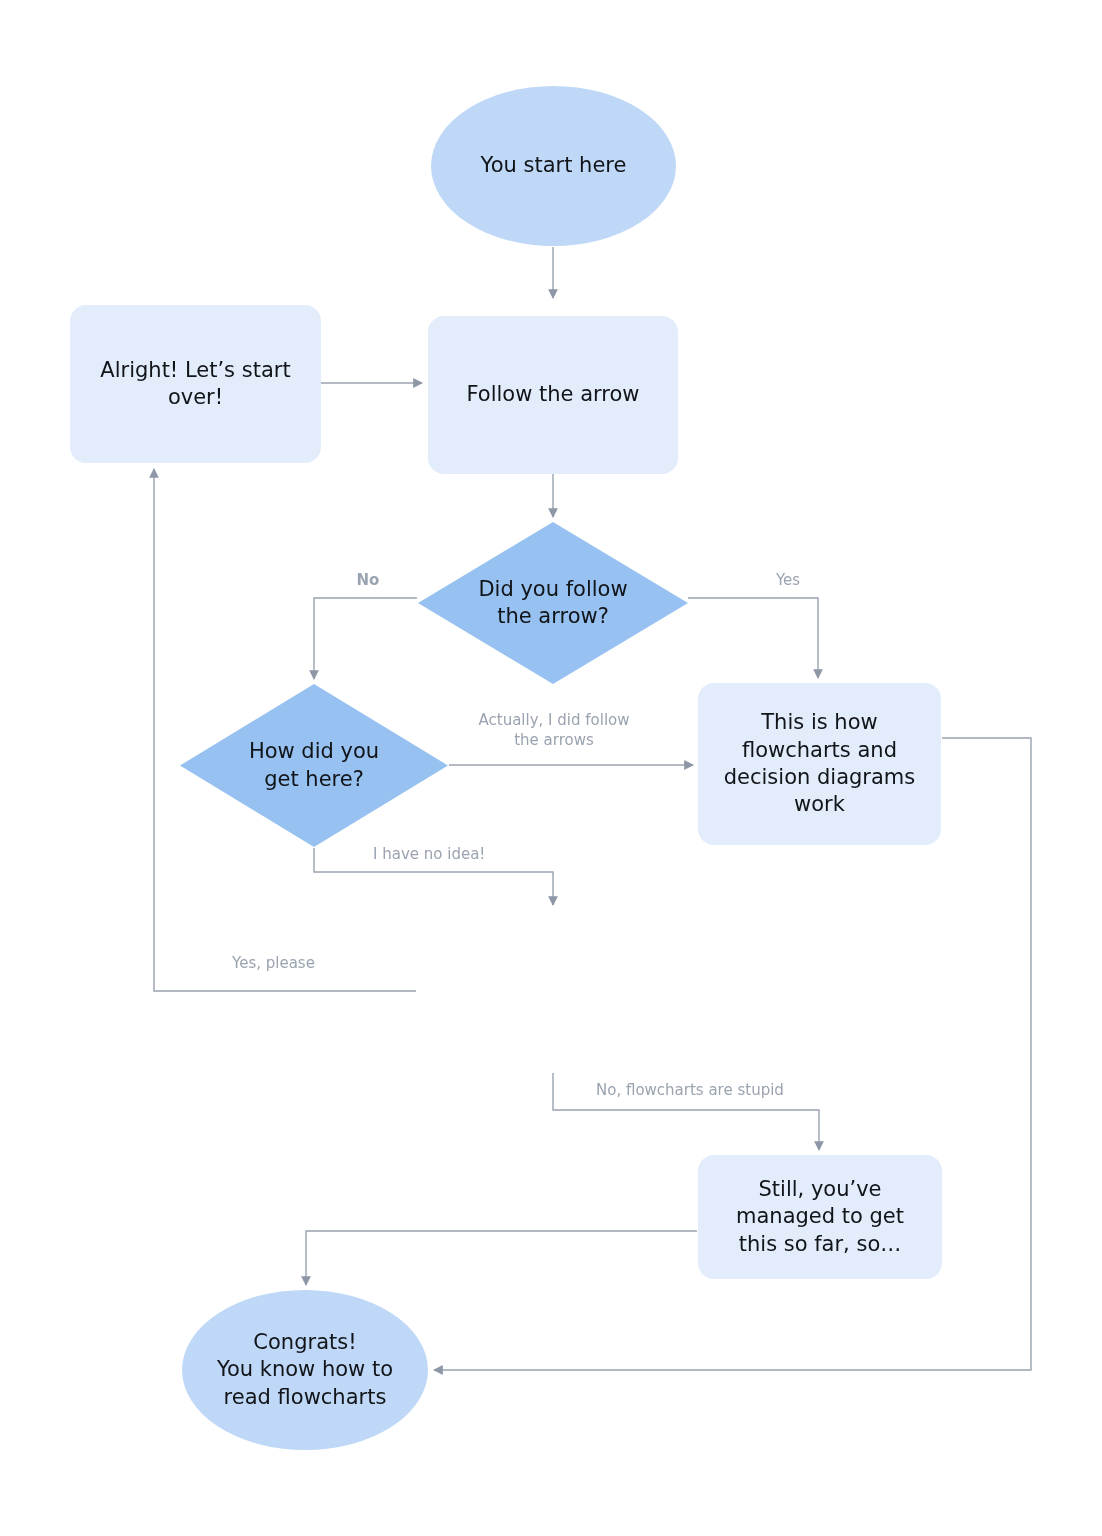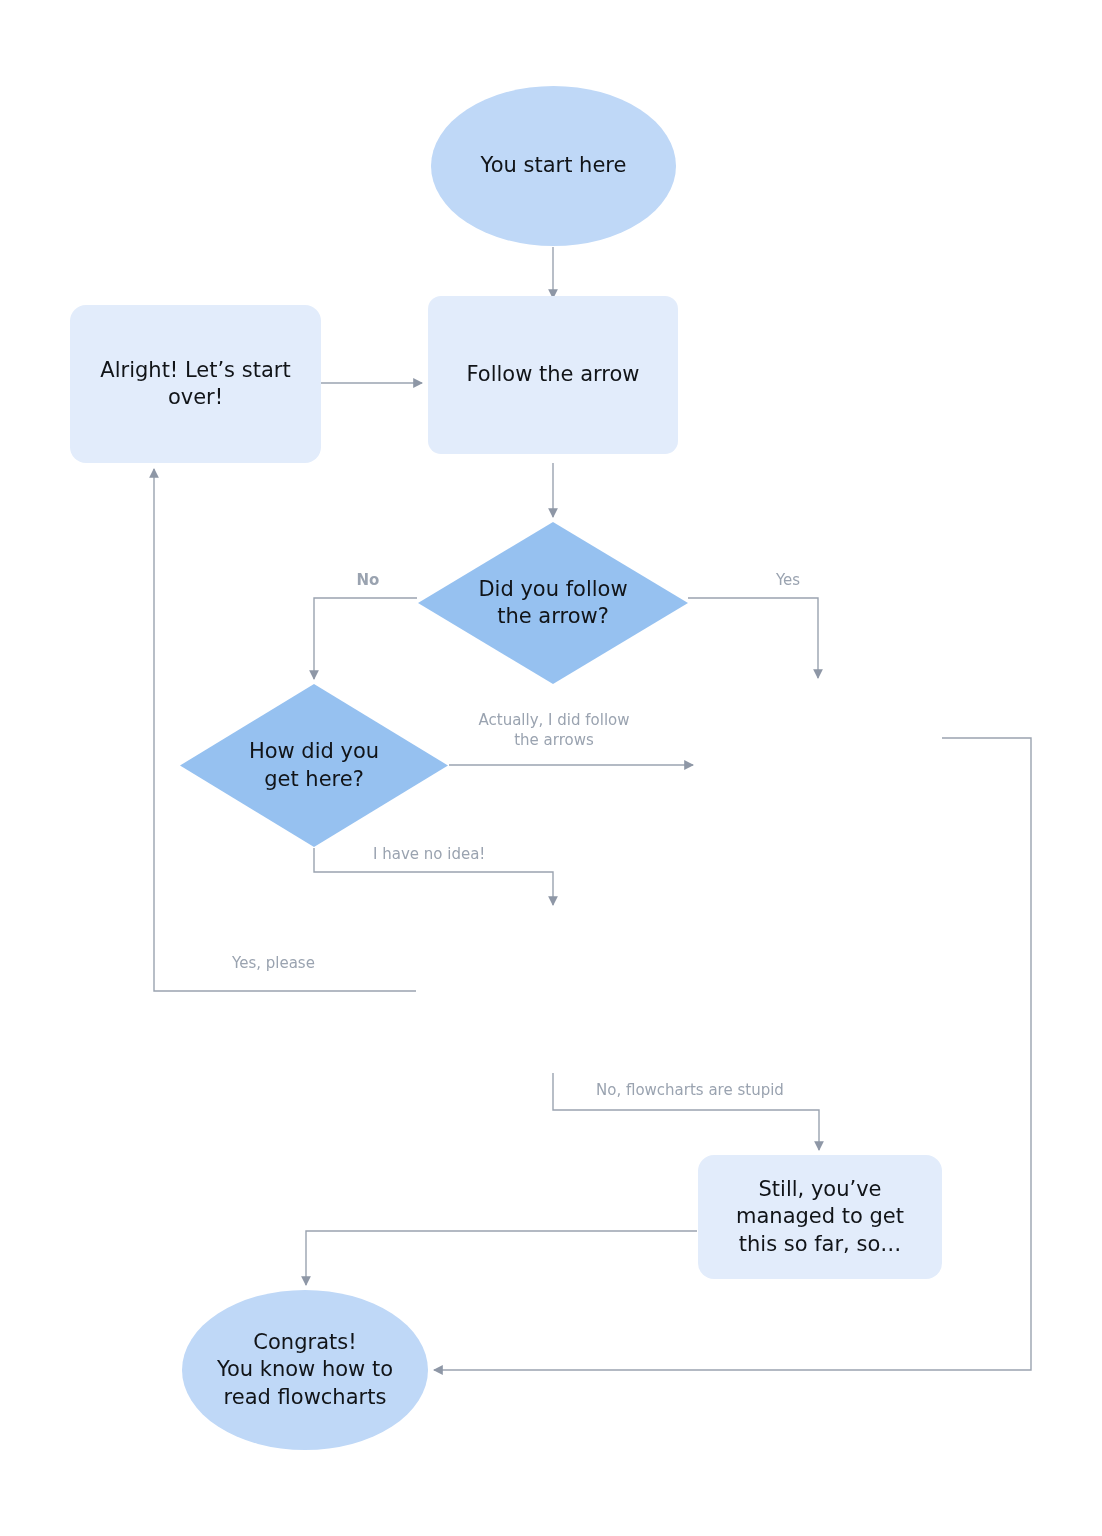--- a/index.html
+++ b/index.html
@@ -117,36 +117,42 @@
   </svg>
 
   <div class="node node-box" style="left:70px; top:305px; width:251px; height:158px;">
     <span>Alright! Let’s start over!</span>
   </div>
 
   <div class="node node-ellipse" style="left:431px; top:86px; width:245px; height:160px;">
     <span>You start here</span>
   </div>
 
-  <div class="node node-box" style="left:428px; top:296px; width:250px; height:158px;border-radius:13px;">
+  <div class="node node-box" style="left:428px; top:316px; width:250px; height:158px;">
     <span>Follow the arrow</span>
   </div>
 
   <div class="node node-diamond" style="left:418px; top:522px; width:270px; height:162px;">
     <span class="diamond-shape"></span>
     <span class="diamond-label">Did you follow
 the arrow?</span>
   </div>
 
   <div class="node node-diamond" style="left:180px; top:684px; width:268px; height:163px;">
     <span class="diamond-shape"></span>
     <span class="diamond-label">How did you
 get here?</span>
   </div>
 
+  <div class="node node-box" style="left:698px; top:683px; width:243px; height:162px;">
+    <span>This is how
+flowcharts and
+decision diagrams
+work</span>
+  </div>
 
 
   <div class="node node-box" style="left:698px; top:1155px; width:244px; height:124px;">
     <span>Still, you’ve
 managed to get
 this so far, so…</span>
   </div>
 
   <div class="node node-ellipse" style="left:182px; top:1290px; width:246px; height:160px;">
     <span>Congrats!

